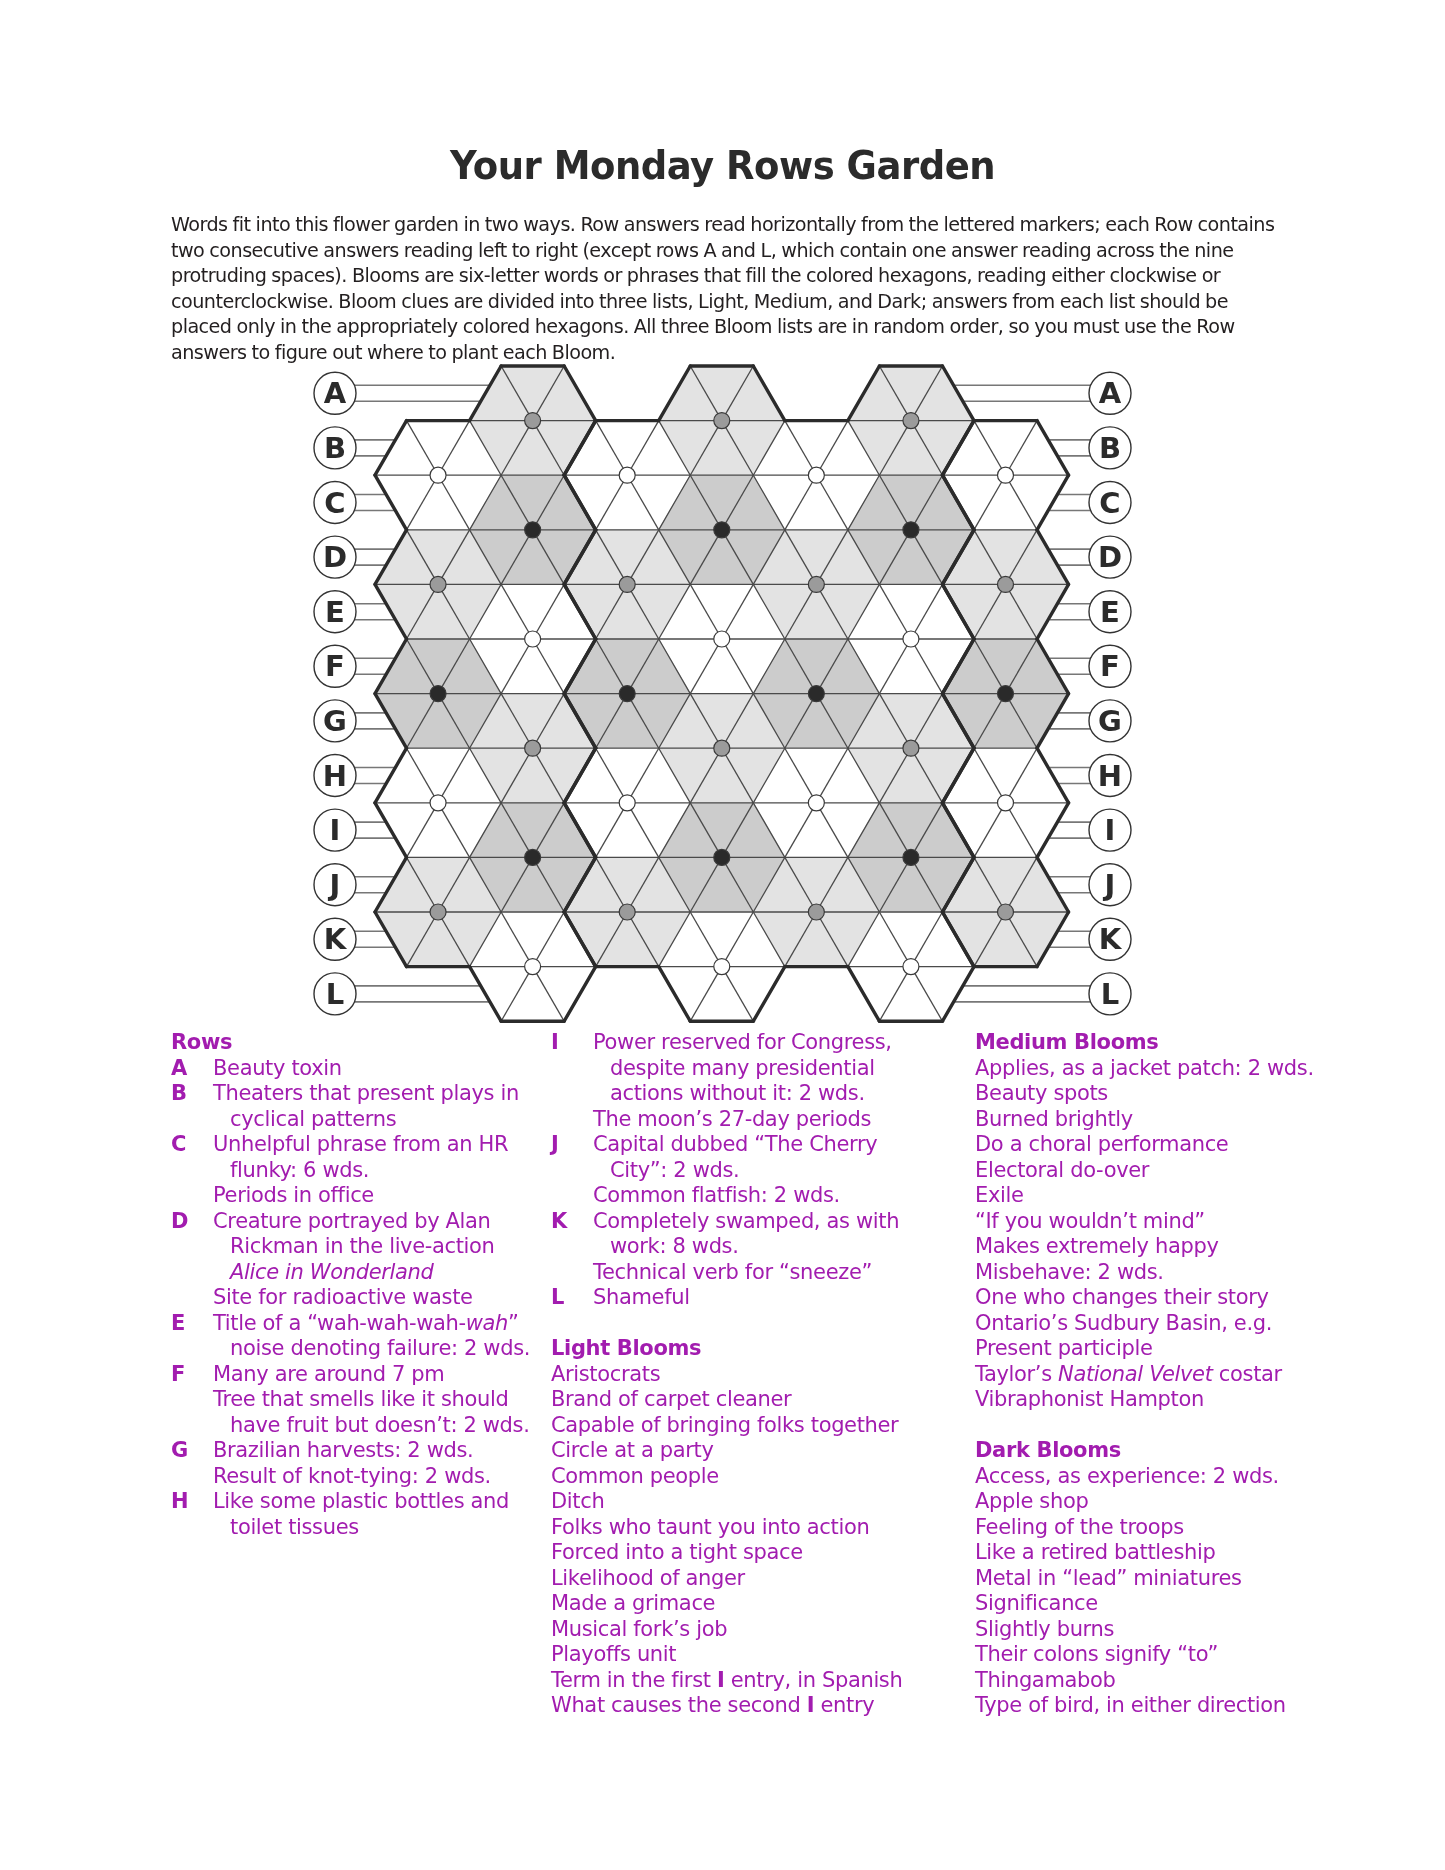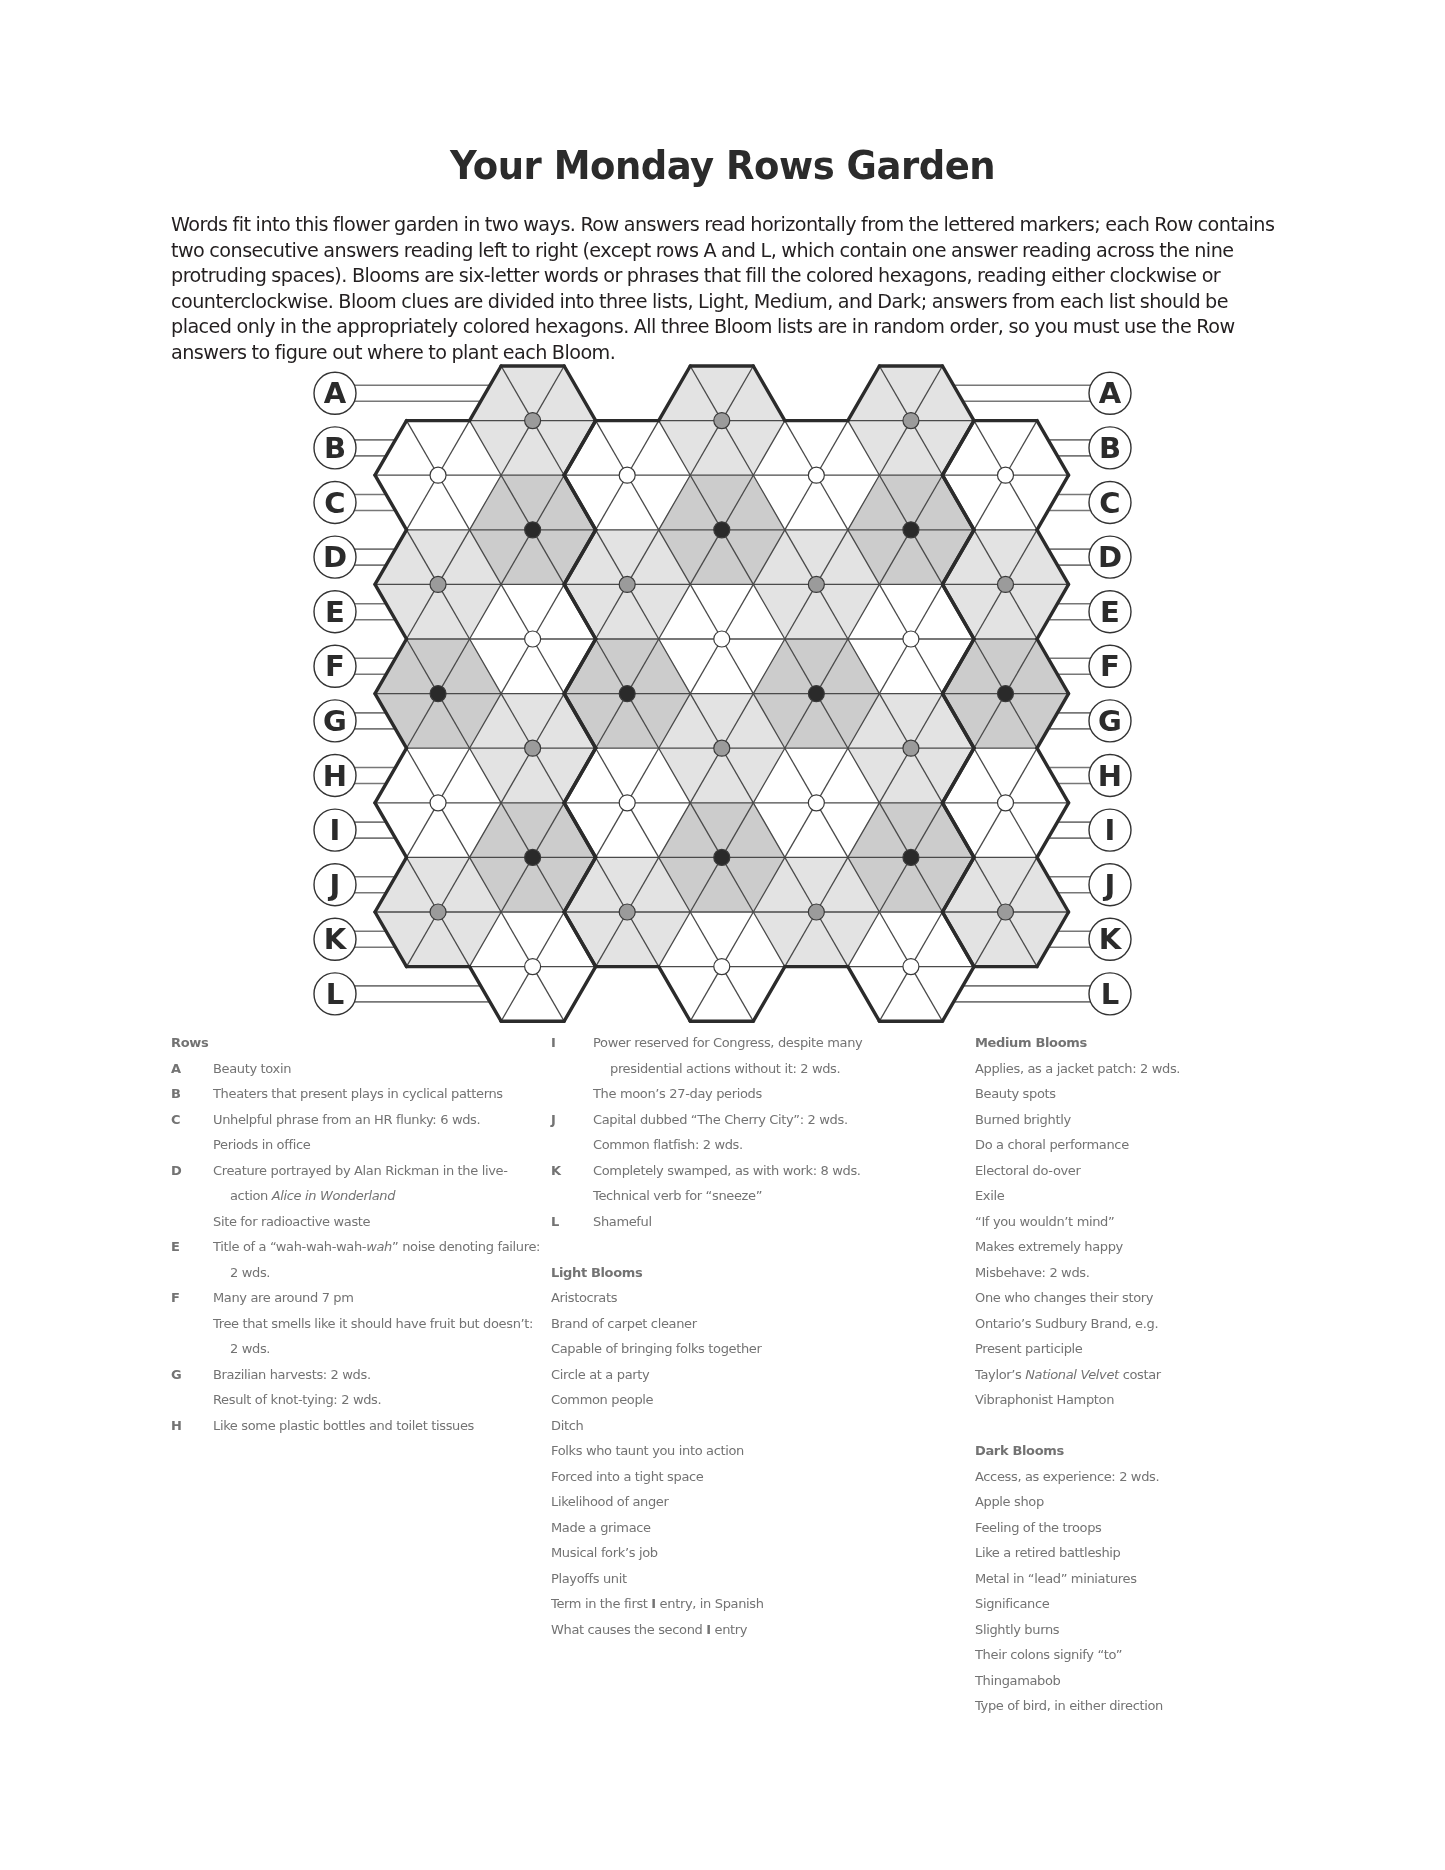--- a/index.html
+++ b/index.html
@@ -5,22 +5,22 @@
   html, body { margin: 0; padding: 0; background: #ffffff; }
   body { width: 1445px; height: 1870px; position: relative; overflow: hidden;
          font-family: "DejaVu Sans", "Liberation Sans", sans-serif; color: #231f20; }
   .title { position: absolute; top: 144px; left: 0; width: 1445px; text-align: center;
            font-family: "DejaVu Sans", sans-serif; font-weight: bold; font-size: 37px;
            letter-spacing: -0.5px; color: #2b2b2b; margin: 0; transform: scaleY(1.05); }
   .intro { position: absolute; top: 212px; left: 171px; width: 1110px; margin: 0;
            font-family: "DejaVu Sans", sans-serif; font-size: 19.2px; line-height: 25.6px;
            letter-spacing: -0.55px; word-spacing: -0.5px; color: #231f20; }
   #garden { position: absolute; left: 0; top: 0; }
-  .clue-col { position: absolute; top: 1030px; font-size: 13px; line-height: 25.5px;
-              letter-spacing: -0.35px; color: #737373; }
+  .clue-col { position: absolute; top: 1030px; font-size: 21px; line-height: 25.5px;
+              letter-spacing: -0.35px; color: #a21caf; }
   .col1 { left: 171px; width: 370px; }
   .col2 { left: 551px; width: 370px; }
   .col3 { left: 975px; width: 380px; }
   .heading { font-weight: bold; display: block; }
   .row-entry { position: relative; padding-left: 42px; }
   .row-letter { position: absolute; left: 0; top: 0; font-weight: bold; }
   .clue { display: block; padding-left: 17px; text-indent: -17px; }
   .bloom { display: block; }
   .gap { height: 25.5px; }
   .label-circle text { font-family: "DejaVu Sans", sans-serif; font-weight: bold; }
@@ -1007,21 +1007,21 @@
       <span class="bloom">Applies, as a jacket patch: 2 wds.</span>
       <span class="bloom">Beauty spots</span>
       <span class="bloom">Burned brightly</span>
       <span class="bloom">Do a choral performance</span>
       <span class="bloom">Electoral do-over</span>
       <span class="bloom">Exile</span>
       <span class="bloom">“If you wouldn’t mind”</span>
       <span class="bloom">Makes extremely happy</span>
       <span class="bloom">Misbehave: 2 wds.</span>
       <span class="bloom">One who changes their story</span>
-      <span class="bloom">Ontario’s Sudbury Brand, e.g.</span>
+      <span class="bloom">Ontario’s Sudbury Basin, e.g.</span>
       <span class="bloom">Present participle</span>
       <span class="bloom">Taylor’s <i>National Velvet</i> costar</span>
       <span class="bloom">Vibraphonist Hampton</span>
     </div>
   <div class="gap"></div>
   <span class="heading">Dark Blooms</span>
   <div id="dark-list">
       <span class="bloom">Access, as experience: 2 wds.</span>
       <span class="bloom">Apple shop</span>
       <span class="bloom">Feeling of the troops</span>

